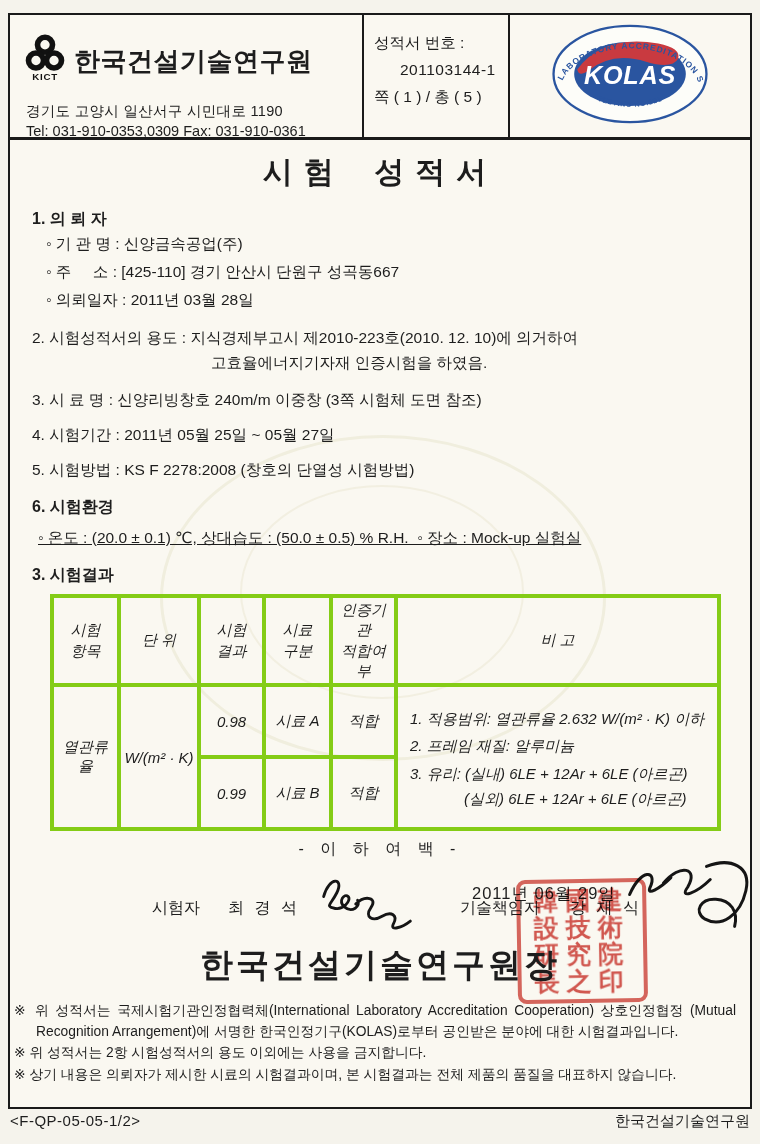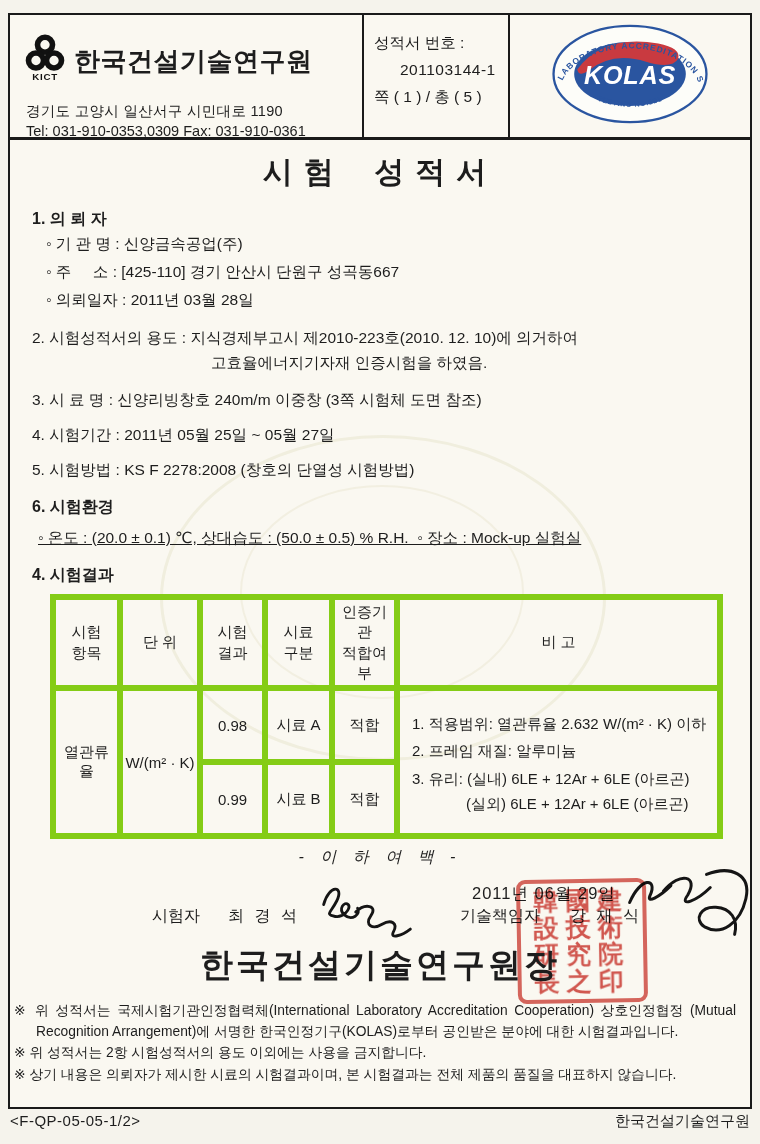--- a/index.html
+++ b/index.html
@@ -30,29 +30,29 @@
   .doc-title{margin-top:12px;text-align:center;font-size:30px;font-weight:800;
     letter-spacing:11px;word-spacing:10px;}
   .sec-head{font-weight:800;font-size:16px;margin-top:16px;white-space:pre-wrap;}
   .sec-item{font-size:15.5px;line-height:28px;margin-left:14px;white-space:pre-wrap;}
   .sec-row{font-size:15.5px;margin-top:14px;white-space:pre-wrap;}
   .sec-label{font-weight:400;}
   .cont-line{font-size:15.5px;margin-left:179px;line-height:27px;white-space:pre-wrap;}
   .env-line{font-size:15.5px;margin:10px 0 0 6px;white-space:pre-wrap;text-decoration:underline;}
   
   .rtable{border-collapse:collapse;margin:8px 0 0 18px;table-layout:fixed;width:667px;}
-  .rtable th,.rtable td{border:6px solid #84cc16;font-size:15px;text-align:center;
-    vertical-align:middle;font-weight:400;padding:2px;}
+  .rtable th,.rtable td{border:4px solid #84cc16;font-size:15px;text-align:center;
+    vertical-align:middle;font-weight:400;padding:2px;font-style:italic;}
   .rtable th{height:44px;line-height:1.35;}
   .rtable td{height:64px;}
   .pre{white-space:pre-line;}
   .remarks{text-align:left !important;padding:6px 4px 6px 12px !important;}
   .remarks div{line-height:1.85;white-space:pre-wrap;}
   .remarks .indent{margin-left:54px;line-height:1.45;}
-  .blank-note{text-align:center;font-size:16px;letter-spacing:6px;margin-top:8px;font-style:italic;}
+  .blank-note{text-align:center;font-size:16px;letter-spacing:6px;margin-top:8px;}
   
   .sig-block{position:relative;height:84px;margin-top:4px;font-size:16px;}
   .sig-block .t1{position:absolute;left:120px;top:34px;}
   .sig-block .t2{position:absolute;left:196px;top:34px;letter-spacing:3px;}
   .sig-block .t3{position:absolute;left:428px;top:34px;}
   .sig-block .t4{position:absolute;left:538px;top:34px;letter-spacing:3px;}
   .sig1{position:absolute;left:276px;top:8px;}
   .sig2{position:absolute;left:592px;top:-8px;}
   
   .issue-date{position:absolute;left:462px;top:868px;font-size:16.5px;letter-spacing:1px;}
@@ -140,21 +140,21 @@
     <div class="sec-row"><span class="sec-label">2. 시험성적서의 용도 :</span> <span>지식경제부고시 제2010-223호(2010. 12. 10)에 의거하여</span></div>
     <div class="cont-line">고효율에너지기자재 인증시험을 하였음.</div>
 
     <div class="sec-row"><span class="sec-label">3. 시 료 명 :</span> <span>신양리빙창호 240m/m 이중창 (3쪽 시험체 도면 참조)</span></div>
     <div class="sec-row"><span class="sec-label">4. 시험기간 :</span> <span>2011년 05월 25일 ~ 05월 27일</span></div>
     <div class="sec-row"><span class="sec-label">5. 시험방법 :</span> <span>KS F 2278:2008 (창호의 단열성 시험방법)</span></div>
 
     <div class="sec-head">6. 시험환경</div>
     <div class="env-line">◦ 온도 : (20.0 ± 0.1) ℃, 상대습도 : (50.0 ± 0.5) % R.H.  ◦ 장소 : Mock-up 실험실</div>
 
-    <div class="sec-head">4. 시험결과</div>
+    <div class="sec-head">3. 시험결과</div>
 
     <table class="rtable">
       <colgroup>
         <col style="width:67px">
           <col style="width:80px">
           <col style="width:65px">
         <col style="width:67px">
           <col style="width:65px">
           <col style="width:323px">
       </colgroup>

